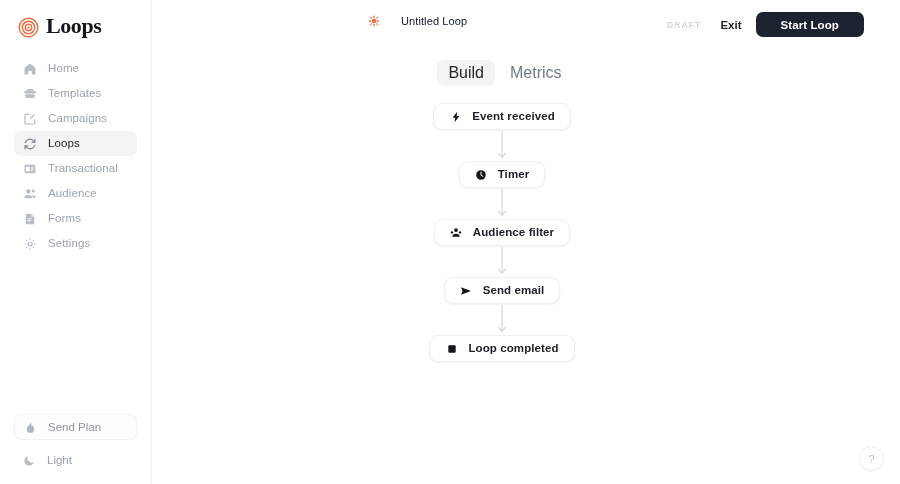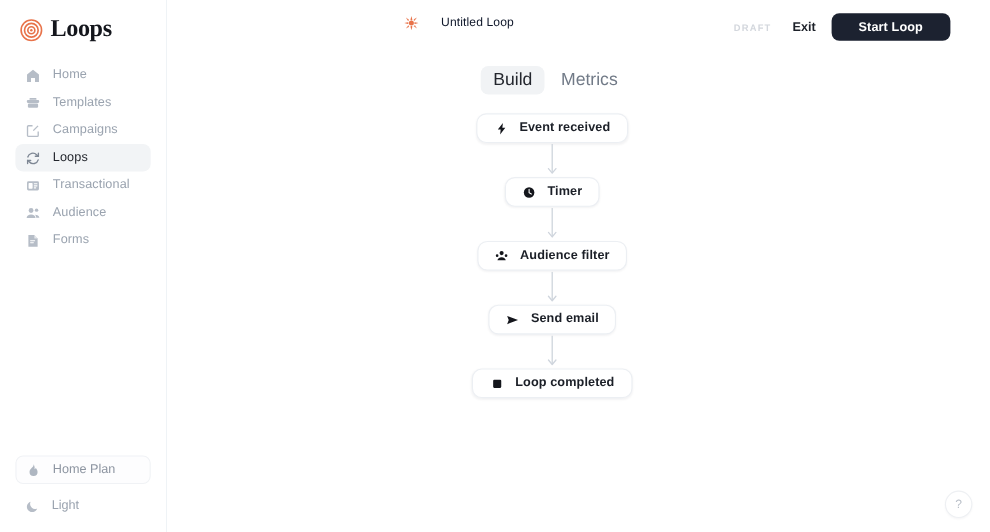--- a/index.html
+++ b/index.html
@@ -414,31 +414,40 @@
           <svg width="14" height="14" viewBox="0 0 16 16" fill="currentColor" aria-hidden="true">
             <path d="M3.2 1.9h6.2l3.4 3.5v8.7H3.2z"></path>
             <path d="M9.4 1.9 12.8 5.4H9.4z" fill="#ffffff" opacity="0.65"></path>
             <rect x="4.9" y="7.3" width="5.4" height="1" rx="0.5" fill="#ffffff"></rect>
             <rect x="4.9" y="9.5" width="4.1" height="1" rx="0.5" fill="#ffffff"></rect>
           </svg>
         </span>
         <span class="nav-label">Forms</span>
       </div>
 
+      <div class="nav-item">
+        <span class="nav-icon">
+          <svg width="14" height="14" viewBox="0 0 16 16" fill="none" stroke="currentColor" stroke-width="1.3" aria-hidden="true">
+            <circle cx="8" cy="8" r="2.3"></circle>
+            <path d="M8 1.6v1.7M8 12.7v1.7M14.4 8h-1.7M3.3 8H1.6M12.5 3.5l-1.2 1.2M4.7 11.3l-1.2 1.2M12.5 12.5l-1.2-1.2M4.7 4.7 3.5 3.5"></path>
+          </svg>
+        </span>
+        <span class="nav-label">Settings</span>
+      </div>
 
     </div>
 
     <div class="sidebar-bottom">
       <div class="plan-item">
         <span class="nav-icon">
           <svg width="13" height="13" viewBox="0 0 16 16" fill="currentColor" aria-hidden="true">
             <path d="M8 1.3c.4 2.3-1 3.1-2.2 4.3-1.3 1.3-2.3 2.6-2.3 4.4a4.5 4.5 0 0 0 9 0c0-2.1-1.1-3.3-2-4.6-.3.7-.8 1.2-1.4 1.4.5-2-.3-4-1.1-5.5z"></path>
           </svg>
         </span>
-        <span class="nav-label">Home Plan</span>
+        <span class="nav-label">Send Plan</span>
       </div>
 
       <div class="theme-item">
         <span class="nav-icon">
           <svg width="13" height="13" viewBox="0 0 16 16" fill="currentColor" aria-hidden="true">
             <path d="M13.3 10.1a5.6 5.6 0 0 1-7.4-7.4 5.9 5.9 0 1 0 7.4 7.4z"></path>
           </svg>
         </span>
         <span class="nav-label">Light</span>
       </div>

